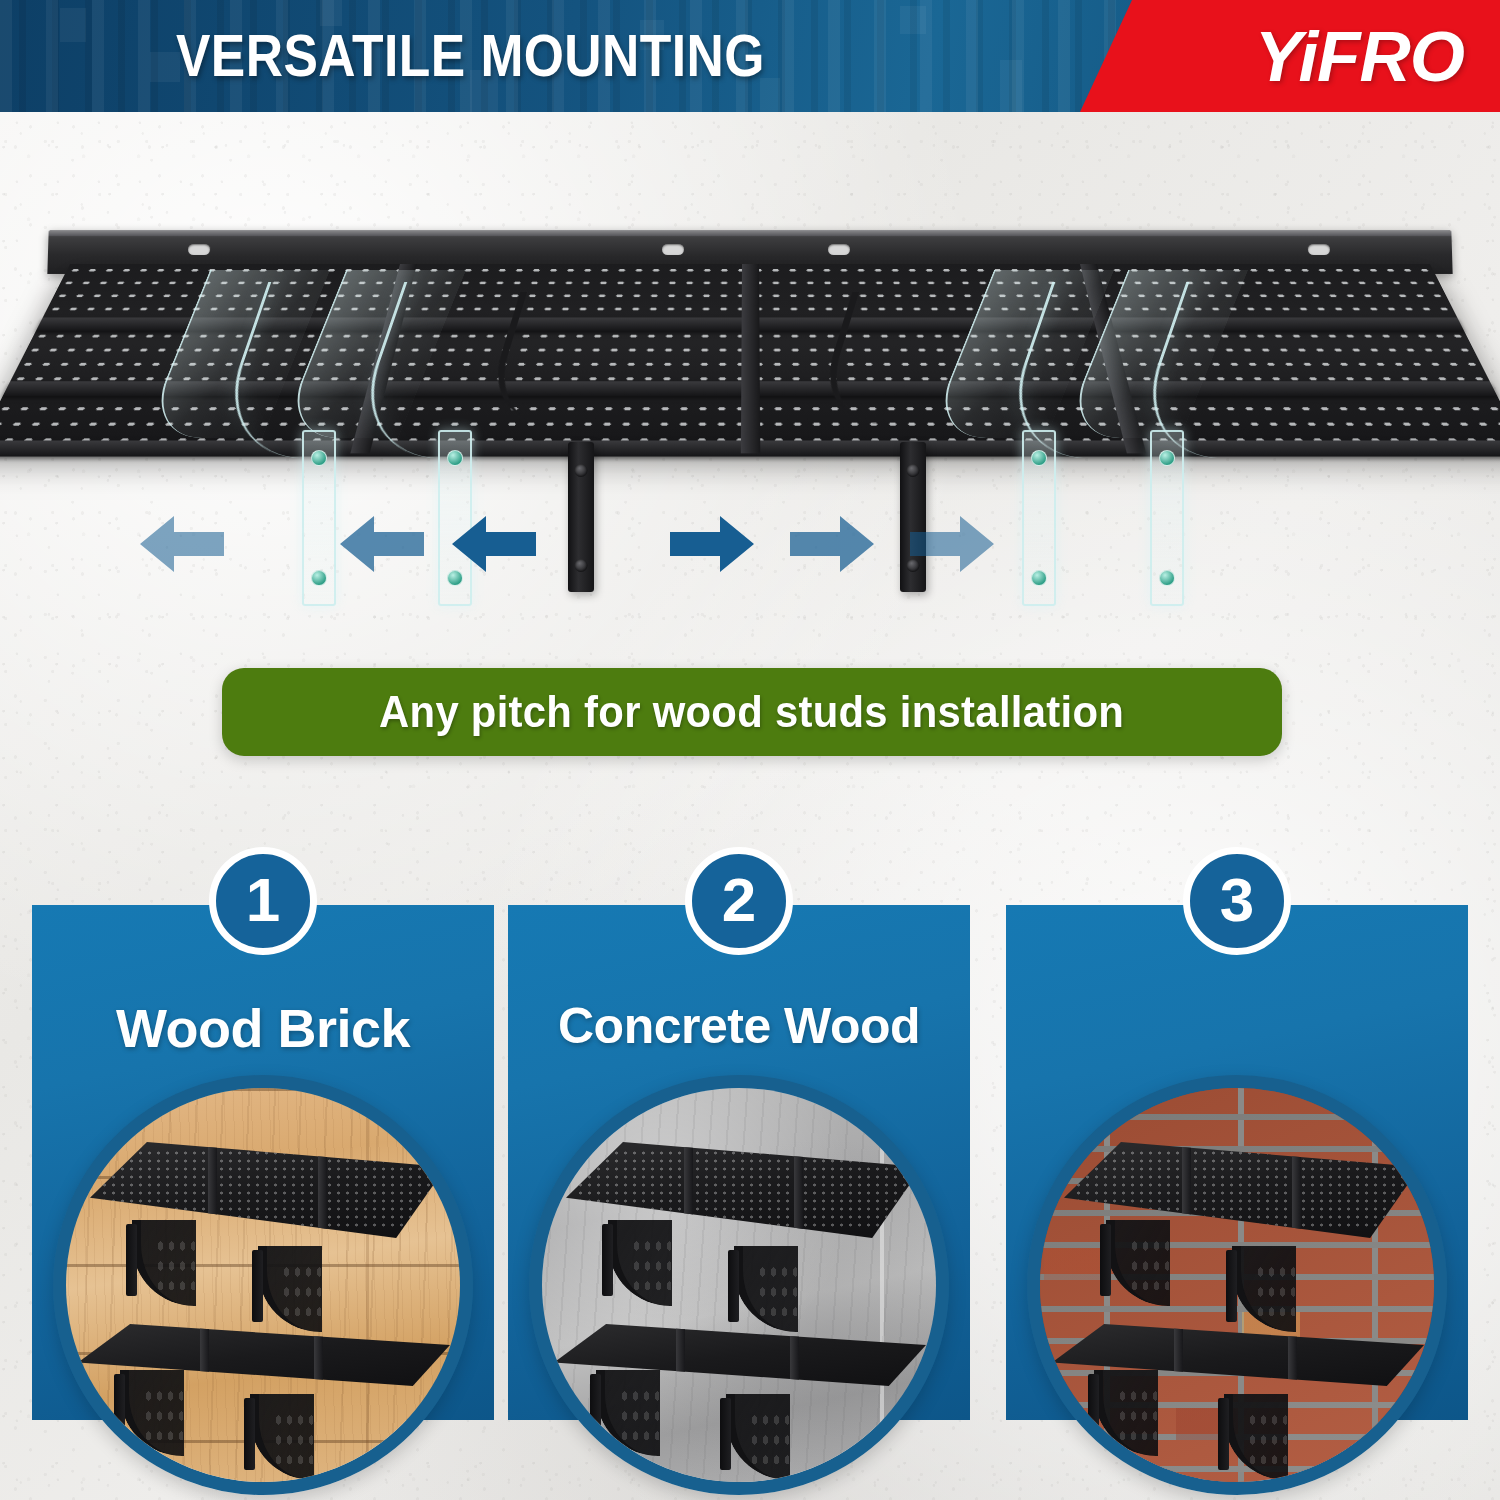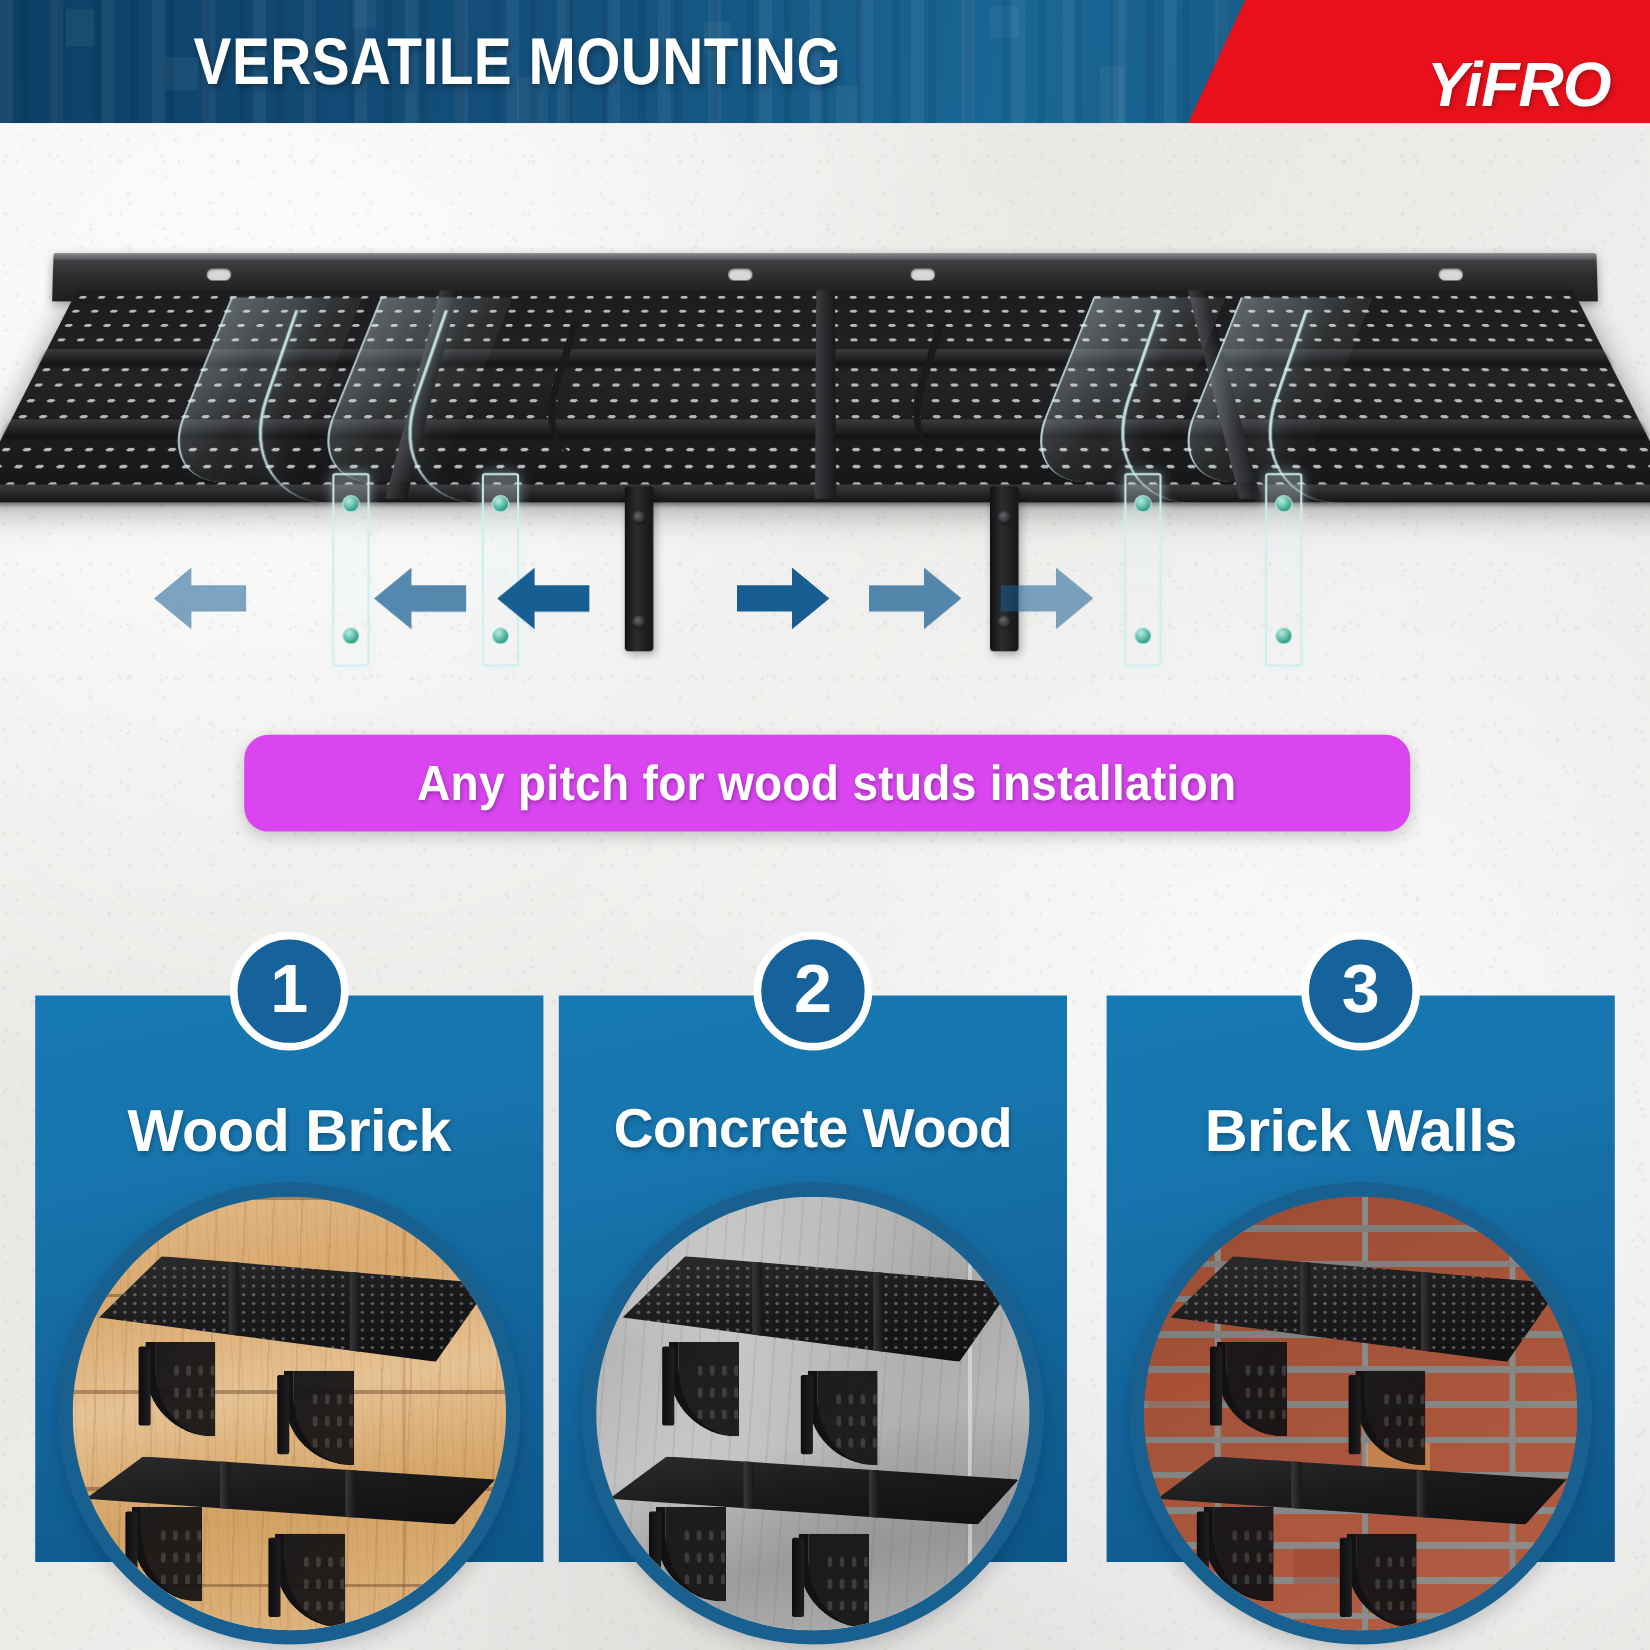--- a/index.html
+++ b/index.html
@@ -60,25 +60,24 @@
     position:absolute;
     background:rgba(255,255,255,.05);
   }
   .header-red{
     position:absolute; top:0; right:0; height:112px; width:420px;
     background:#e8111b;
     clip-path: polygon(52px 0, 100% 0, 100% 100%, 0 100%);
   }
   .brand{
     position:absolute; top:50%; right:36px; transform:translateY(-50%);
-    font-size:57px; font-weight:bold; font-style:italic;
+    font-size:71px; font-weight:bold; font-style:italic;
     color:#ffffff; letter-spacing:-1px; line-height:1;
     text-shadow:2px 2px 5px rgba(0,0,0,.25);
     z-index:2;
-    margin-top:22px;
   }
   .header-title{
     position:absolute; left:176px; top:50%; transform:translateY(-50%) scaleX(.86);
     transform-origin:left center;
     font-size:60px; font-weight:bold; color:#fff;
     letter-spacing:.5px; line-height:1; white-space:nowrap;
     text-shadow:2px 3px 6px rgba(0,0,0,.35);
     z-index:2;
   }
 
@@ -190,21 +189,21 @@
 
   
   .arrow{
     position:absolute; width:84px; height:64px; z-index:8;
   }
   .arrow svg{ width:100%; height:100%; display:block; }
 
   
   .pill{
     position:absolute; left:222px; top:668px; width:1060px; height:88px;
-    background:#d946ef;
+    background:#4d7c0f;
     border-radius:22px;
     display:flex; align-items:center; justify-content:center;
     box-shadow:0 4px 14px rgba(0,0,0,.18);
     z-index:20;
   }
   .pill-text{
     color:#fff; font-size:45px; font-weight:bold;
     transform:scaleX(.93); letter-spacing:.3px;
     text-shadow:1px 2px 4px rgba(0,0,0,.3);
     white-space:nowrap;
@@ -538,21 +537,20 @@
         <div class="ms-brk" style="left:172px;top:70px;"></div>
         <div class="ms-plate" style="left:166px;top:74px;"></div>
       </div>
     </div>
   </div>
 
   <div class="panel">
     <div class="badge">
       <span>3</span>
     </div>
-    <div class="panel-title">Brick Walls</div>
     <div class="photo-circle">
       <div class="photo-inner tex-brick"></div>
       <div class="brick-tint"></div>
       <div class="mini-shelf" style="left:24px;top:54px;width:360px;height:180px;">
         <div class="ms-top" style="left:0;top:0;width:356px;height:96px;
              clip-path:polygon(16% 0, 100% 26%, 86% 100%, 0 58%);">
           <div class="perf"></div>
           <div class="rib" style="left:118px;"></div>
           <div class="rib" style="left:228px;"></div>
         </div>

